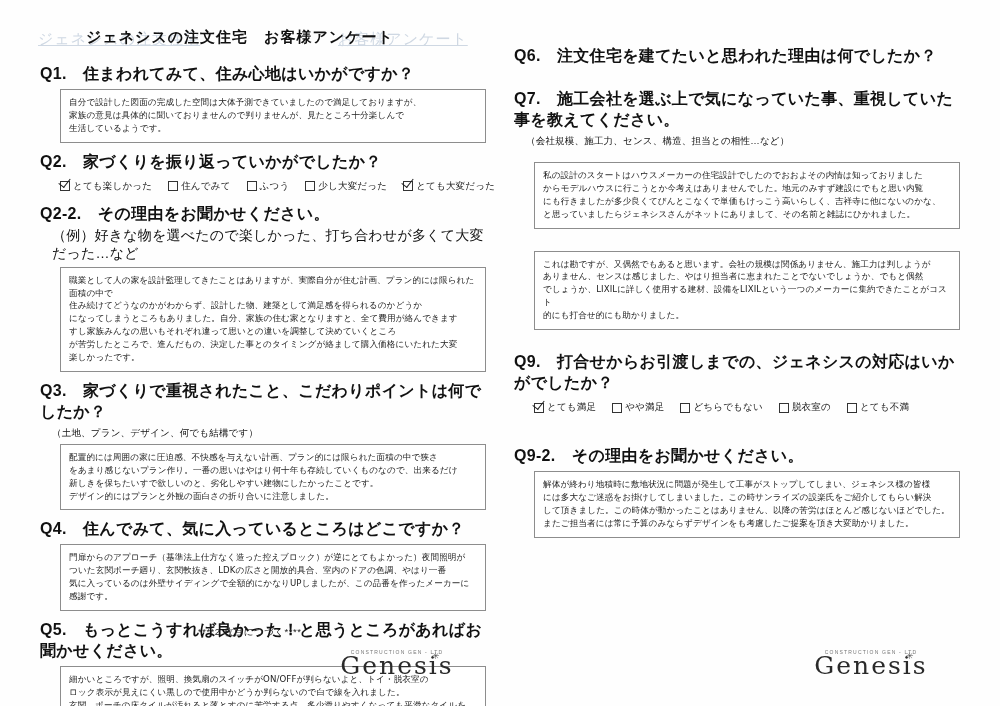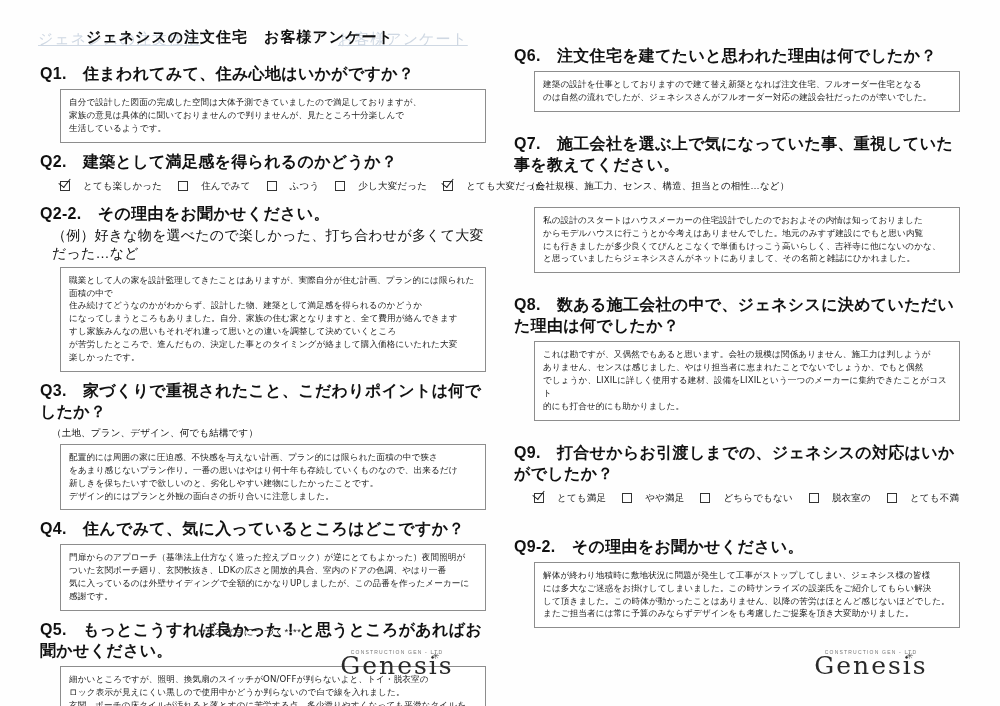--- a/index.html
+++ b/index.html
@@ -107,21 +107,21 @@
     font-size: 9.5px;
     display: flex;
     gap: 16px;
     align-items: center;
     padding: 3px 0 2px 0;
     letter-spacing: .2px;
   }
   .choice {
     display: inline-flex;
     align-items: center;
-    gap: 13px;
+    gap: 3px;
     white-space: nowrap;
   }
   .cb {
     display: inline-block;
     width: 8px;
     height: 8px;
     border: 1px solid #333;
     position: relative;
     flex: 0 0 auto;
   }
@@ -191,21 +191,21 @@
     <div class="qblock">
       <div class="q-label">Q1.　住まわれてみて、住み心地はいかがですか？</div>
       <div class="answer-box handwrite">
         <p style="white-space:pre-line">自分で設計した図面の完成した空間は大体予測できていましたので満足しておりますが、
 家族の意見は具体的に聞いておりませんので判りませんが、見たところ十分楽しんで
 生活しているようです。</p>
       </div>
     </div>
 
     <div class="qblock">
-      <div class="q-label">Q2.　建築として満足感を得られるのかどうか？</div>
+      <div class="q-label">Q2.　家づくりを振り返っていかがでしたか？</div>
       <div class="choice-row">
         <span class="choice">
           <span class="cb checked"></span>
           <span>とても楽しかった</span>
         </span>
         <span class="choice">
           <span class="cb"></span>
           <span>住んでみて</span>
         </span>
         <span class="choice">
@@ -275,39 +275,34 @@
         <div class="logo-word">Genesis</div>
         <div class="logo-star">✳</div>
       </div>
     </div>
   </div>
 
   <div class="page page-right">
 
     <div class="qblock" style="margin-top:18px">
       <div class="q-label">Q6.　注文住宅を建てたいと思われた理由は何でしたか？</div>
-      <div class="answer-box handwrite">
-        <p style="white-space:pre-line">建築の設計を仕事としておりますので建て替え新築となれば注文住宅、フルオーダー住宅となる
-のは自然の流れでしたが、ジェネシスさんがフルオーダー対応の建設会社だったのが幸いでした。</p>
-      </div>
     </div>
 
     <div class="qblock" style="margin-top:22px">
       <div class="q-label">Q7.　施工会社を選ぶ上で気になっていた事、重視していた事を教えてください。</div>
       <div class="q-sub2">（会社規模、施工力、センス、構造、担当との相性…など）</div>
       <div class="answer-box handwrite" style="margin-top:14px">
         <p style="white-space:pre-line">私の設計のスタートはハウスメーカーの住宅設計でしたのでおおよその内情は知っておりました
 からモデルハウスに行こうとか今考えはありませんでした。地元のみすず建設にでもと思い内覧
 にも行きましたが多少良くてびんとこなくで単価もけっこう高いらしく、吉祥寺に他にないのかな、
 と思っていましたらジェネシスさんがネットにありまして、その名前と雑誌にひかれました。</p>
       </div>
     </div>
 
     <div class="qblock" style="margin-top:22px">
-      <div class="q-label">Q8.　数ある施工会社の中で、ジェネシスに決めていただいた理由は何でしたか？</div>
       <div class="answer-box handwrite">
         <p style="white-space:pre-line">これは勘ですが、又偶然でもあると思います。会社の規模は関係ありません、施工力は判しようが
 ありません、センスは感じました、やはり担当者に恵まれたことでないでしょうか、でもと偶然
 でしょうか、LIXILに詳しく使用する建材、設備をLIXILという一つのメーカーに集約できたことがコスト
 的にも打合せ的にも助かりました。</p>
       </div>
     </div>
 
     <div class="qblock" style="margin-top:22px">
       <div class="q-label">Q9.　打合せからお引渡しまでの、ジェネシスの対応はいかがでしたか？</div>

